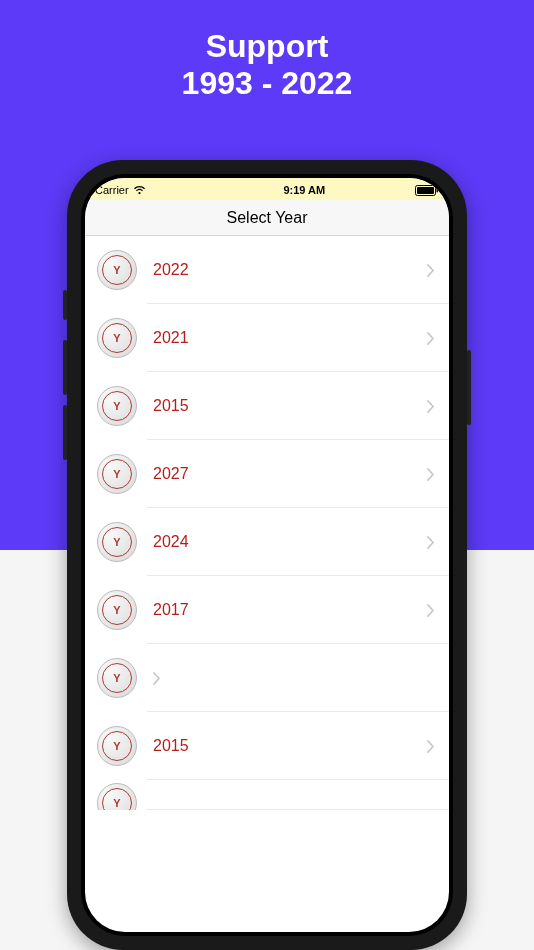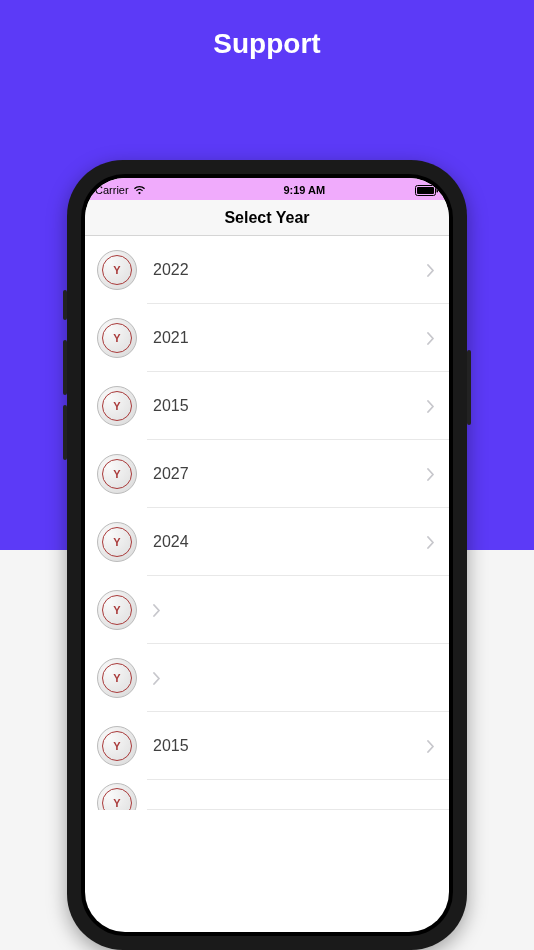--- a/index.html
+++ b/index.html
@@ -20,21 +20,21 @@
       position: absolute;
       top: 550px; left: 0; right: 0; bottom: 0;
       background: #f5f5f5;
     }
     .promo-title {
       position: absolute;
       top: 28px;
       left: 0; right: 0;
       text-align: center;
       color: #ffffff;
-      font-size: 28px;
+      font-size: 32px;
       font-weight: 700;
       line-height: 1.15;
     }
     .phone {
       position: absolute;
       top: 160px;
       left: 50%;
       transform: translateX(-50%);
       width: 400px;
       height: 790px;
@@ -69,37 +69,37 @@
       position: relative;
     }
     .status-bar {
       height: 22px;
       display: flex;
       align-items: center;
       justify-content: space-between;
       padding: 2px 10px 0;
       font-size: 11px;
       color: #000;
-      background: #f0abfc;
+      background: #fef9c3;
     }
     .status-left { display: flex; align-items: center; gap: 4px; }
     .status-right { display: flex; align-items: center; gap: 4px; }
     .wifi-icon, .battery-icon {
       display: inline-flex;
       align-items: center;
     }
     .nav-bar {
       height: 36px;
       display: flex;
       align-items: center;
       justify-content: center;
       background: #f7f7f7;
       border-bottom: 1px solid #d5d5d5;
       font-size: 16px;
-      font-weight: 700;
+      font-weight: 400;
       color: #000;
     }
     .list {
       background: #fff;
     }
     .row {
       display: flex;
       align-items: center;
       height: 68px;
       padding: 0 14px 0 12px;
@@ -137,21 +137,21 @@
     }
     .year-icon-letter {
       font-size: 11px;
       font-weight: 600;
       color: #a93a3a;
       z-index: 1;
     }
     .row-label {
       flex: 1;
       font-size: 16px;
-      color: #404040;
+      color: #b91c1c;
     }
     .chevron {
       color: #c7c7cc;
       font-size: 16px;
       display: flex;
       align-items: center;
     }
     .partial-row {
       height: 30px;
       overflow: hidden;
@@ -161,20 +161,21 @@
     }
   </style>
 </head>
 <body>
 
 <div class="bg-top"></div>
 <div class="bg-bottom"></div>
 
 <div class="promo-title">
   <div>Support</div>
+  <div>1993 - 2022</div>
 </div>
 
 <div class="phone">
   <div class="side-btn side-left1"></div>
   <div class="side-btn side-left2"></div>
   <div class="side-btn side-left3"></div>
   <div class="side-btn side-right"></div>
   <div class="phone-inner">
     <div class="screen">
 
@@ -256,20 +257,21 @@
           <div class="chevron">
               <svg width="8" height="13" viewBox="0 0 8 13">
                 <path d="M1 1l5 5.5L1 12" stroke="#c7c7cc" stroke-width="1.8" fill="none" stroke-linecap="round" stroke-linejoin="round"></path>
               </svg>
             </div>
         </div>
         <div class="row">
           <div class="year-icon">
               <span class="year-icon-letter">Y</span>
             </div>
+          <div class="row-label">2017</div>
           <div class="chevron">
               <svg width="8" height="13" viewBox="0 0 8 13">
                 <path d="M1 1l5 5.5L1 12" stroke="#c7c7cc" stroke-width="1.8" fill="none" stroke-linecap="round" stroke-linejoin="round"></path>
               </svg>
             </div>
         </div>
         <div class="row">
           <div class="year-icon">
               <span class="year-icon-letter">Y</span>
             </div>

